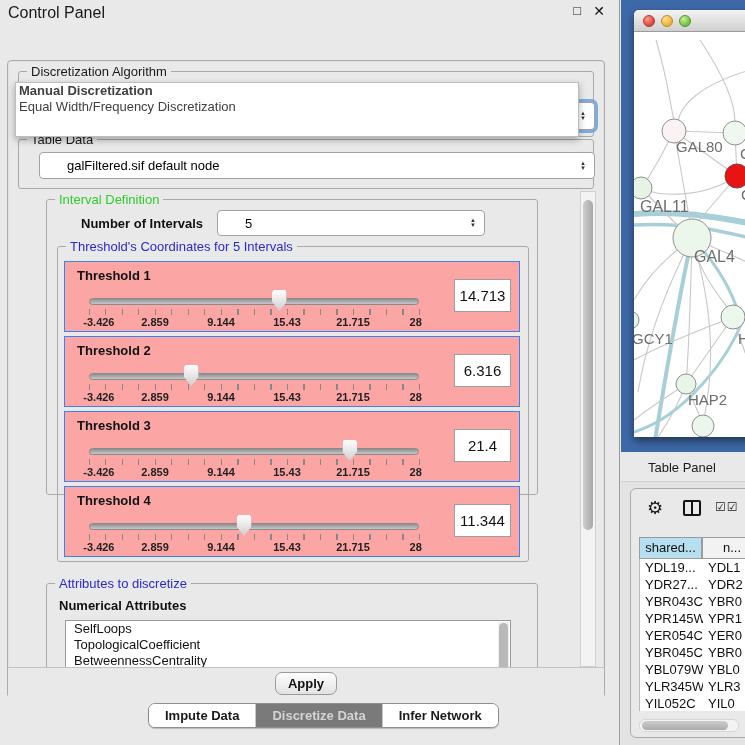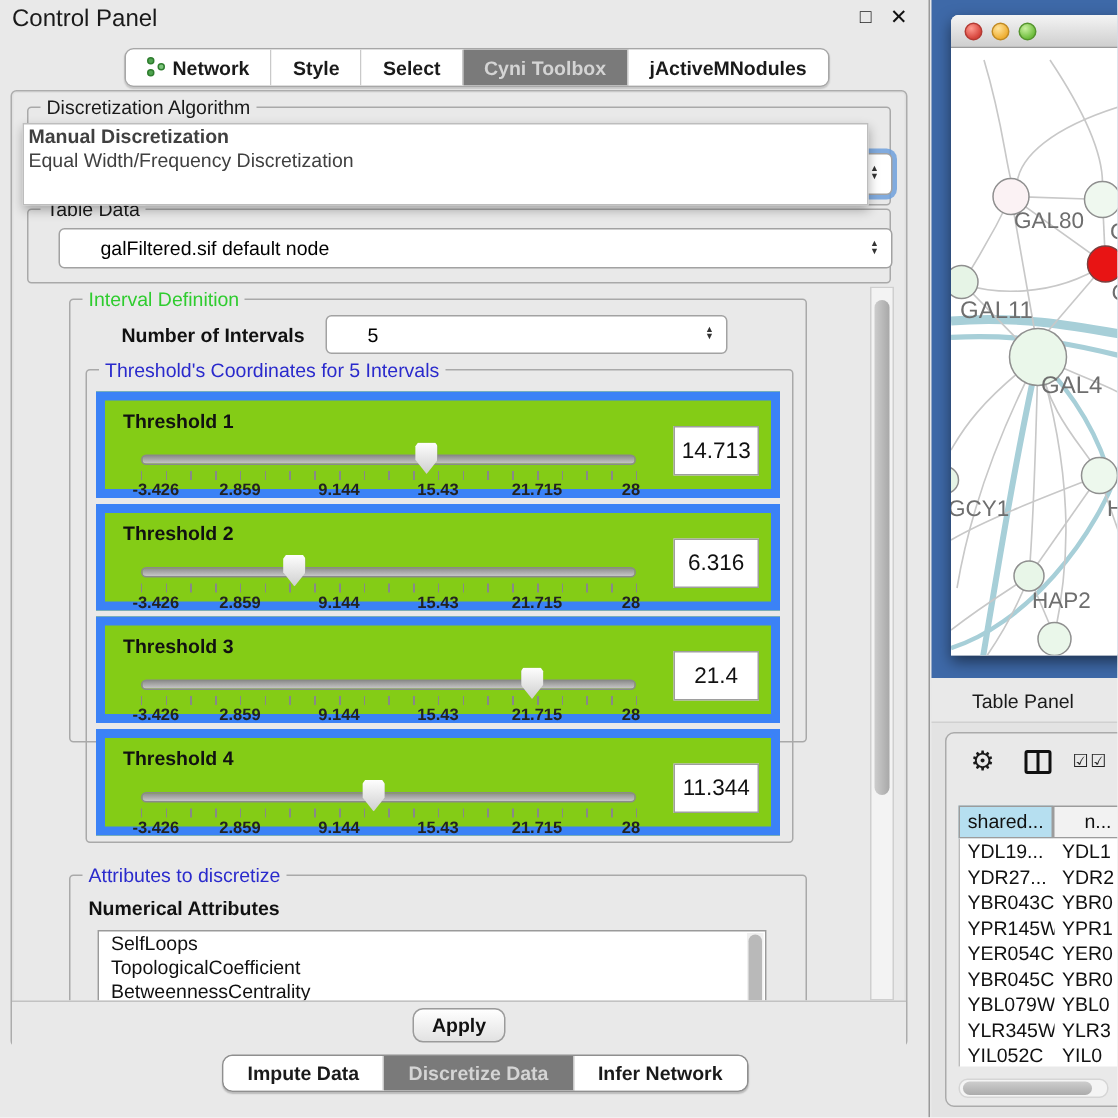--- a/index.html
+++ b/index.html
@@ -49,21 +49,21 @@
   #algo-popup .item { display:block; padding:0 3px; height:16px; line-height:16px; color:#404040; }
   #algo-popup .item.bold { font-weight:bold; }
 
   
   #scroll-area { position:absolute; left:10px; top:130px; width:578px; height:476px; overflow:hidden; }
   .vscroll { position:absolute; right:0; top:0; width:16px; height:100%; background:#F3F3F3; border:1px solid #CFCFCF; }
   .vscroll .thumb { position:absolute; left:2px; top:8px; width:10px; height:330px; border-radius:6px;
                     background:linear-gradient(90deg,#CDCDCD,#A8A8A8); }
 
   
-  .slider-panel { position:absolute; left:6px; width:456px; height:71px; border:6px solid #3b82f6; background:#84cc16; }
+  .slider-panel { position:absolute; left:6px; width:456px; height:71px; border:1px solid #3b82f6; background:#fca5a5; }
   .slider-panel .slabel { position:absolute; left:12px; top:6px; font-weight:bold; }
   .track-wrap { position:absolute; left:24px; top:34px; width:330px; height:10px; }
   .track { position:absolute; left:0; top:2px; width:100%; height:7px; border-radius:4px;
            background:linear-gradient(180deg,#8F8F8F,#C7C7C7); border:1px solid #8A8A8A; }
   .handle { position:absolute; top:-6px; width:15px; height:21px; transform:translateX(-50%);
             background:linear-gradient(180deg,#FEFEFE,#CFCFCF);
             clip-path:polygon(12% 0,88% 0,100% 12%,100% 55%,50% 100%,0 55%,0 12%);
             filter:drop-shadow(0 0 1px #777); }
   .ticks { position:absolute; left:24px; top:47px; width:331px; height:6px;
            background:repeating-linear-gradient(90deg,#888 0,#888 1px,transparent 1px,transparent 16.5px); }
@@ -131,42 +131,20 @@
 <div id="stage">
 
   <div id="control-panel">
 
     <div class="titlebar">
       <span class="title">Control Panel</span>
       <span class="float">□</span>
       <span class="close">✕</span>
     </div>
 
-    <div class="tabbar">
-      <div class="tab">
-        <span class="net-ico">
-            <i></i>
-            <i></i>
-            <i></i>
-          </span>
-        <span>Network</span>
-      </div>
-      <div class="tab">
-          <span>Style</span>
-        </div>
-      <div class="tab">
-          <span>Select</span>
-        </div>
-      <div class="tab selected">
-          <span>Cyni Toolbox</span>
-        </div>
-      <div class="tab">
-          <span>jActiveMNodules</span>
-        </div>
-    </div>
 
     <div id="main-panel">
 
       <div class="groupbox" style="left:10px; top:10px; width:576px; height:66px;">
         <span class="grouptitle gt-black">Discretization Algorithm</span>
         <div class="combo focused" style="left:20px; top:30px; width:556px; height:28px;">
           <span class="val"></span>
           <span class="stepper">
             <span>▲</span>
               <span>▼</span>

